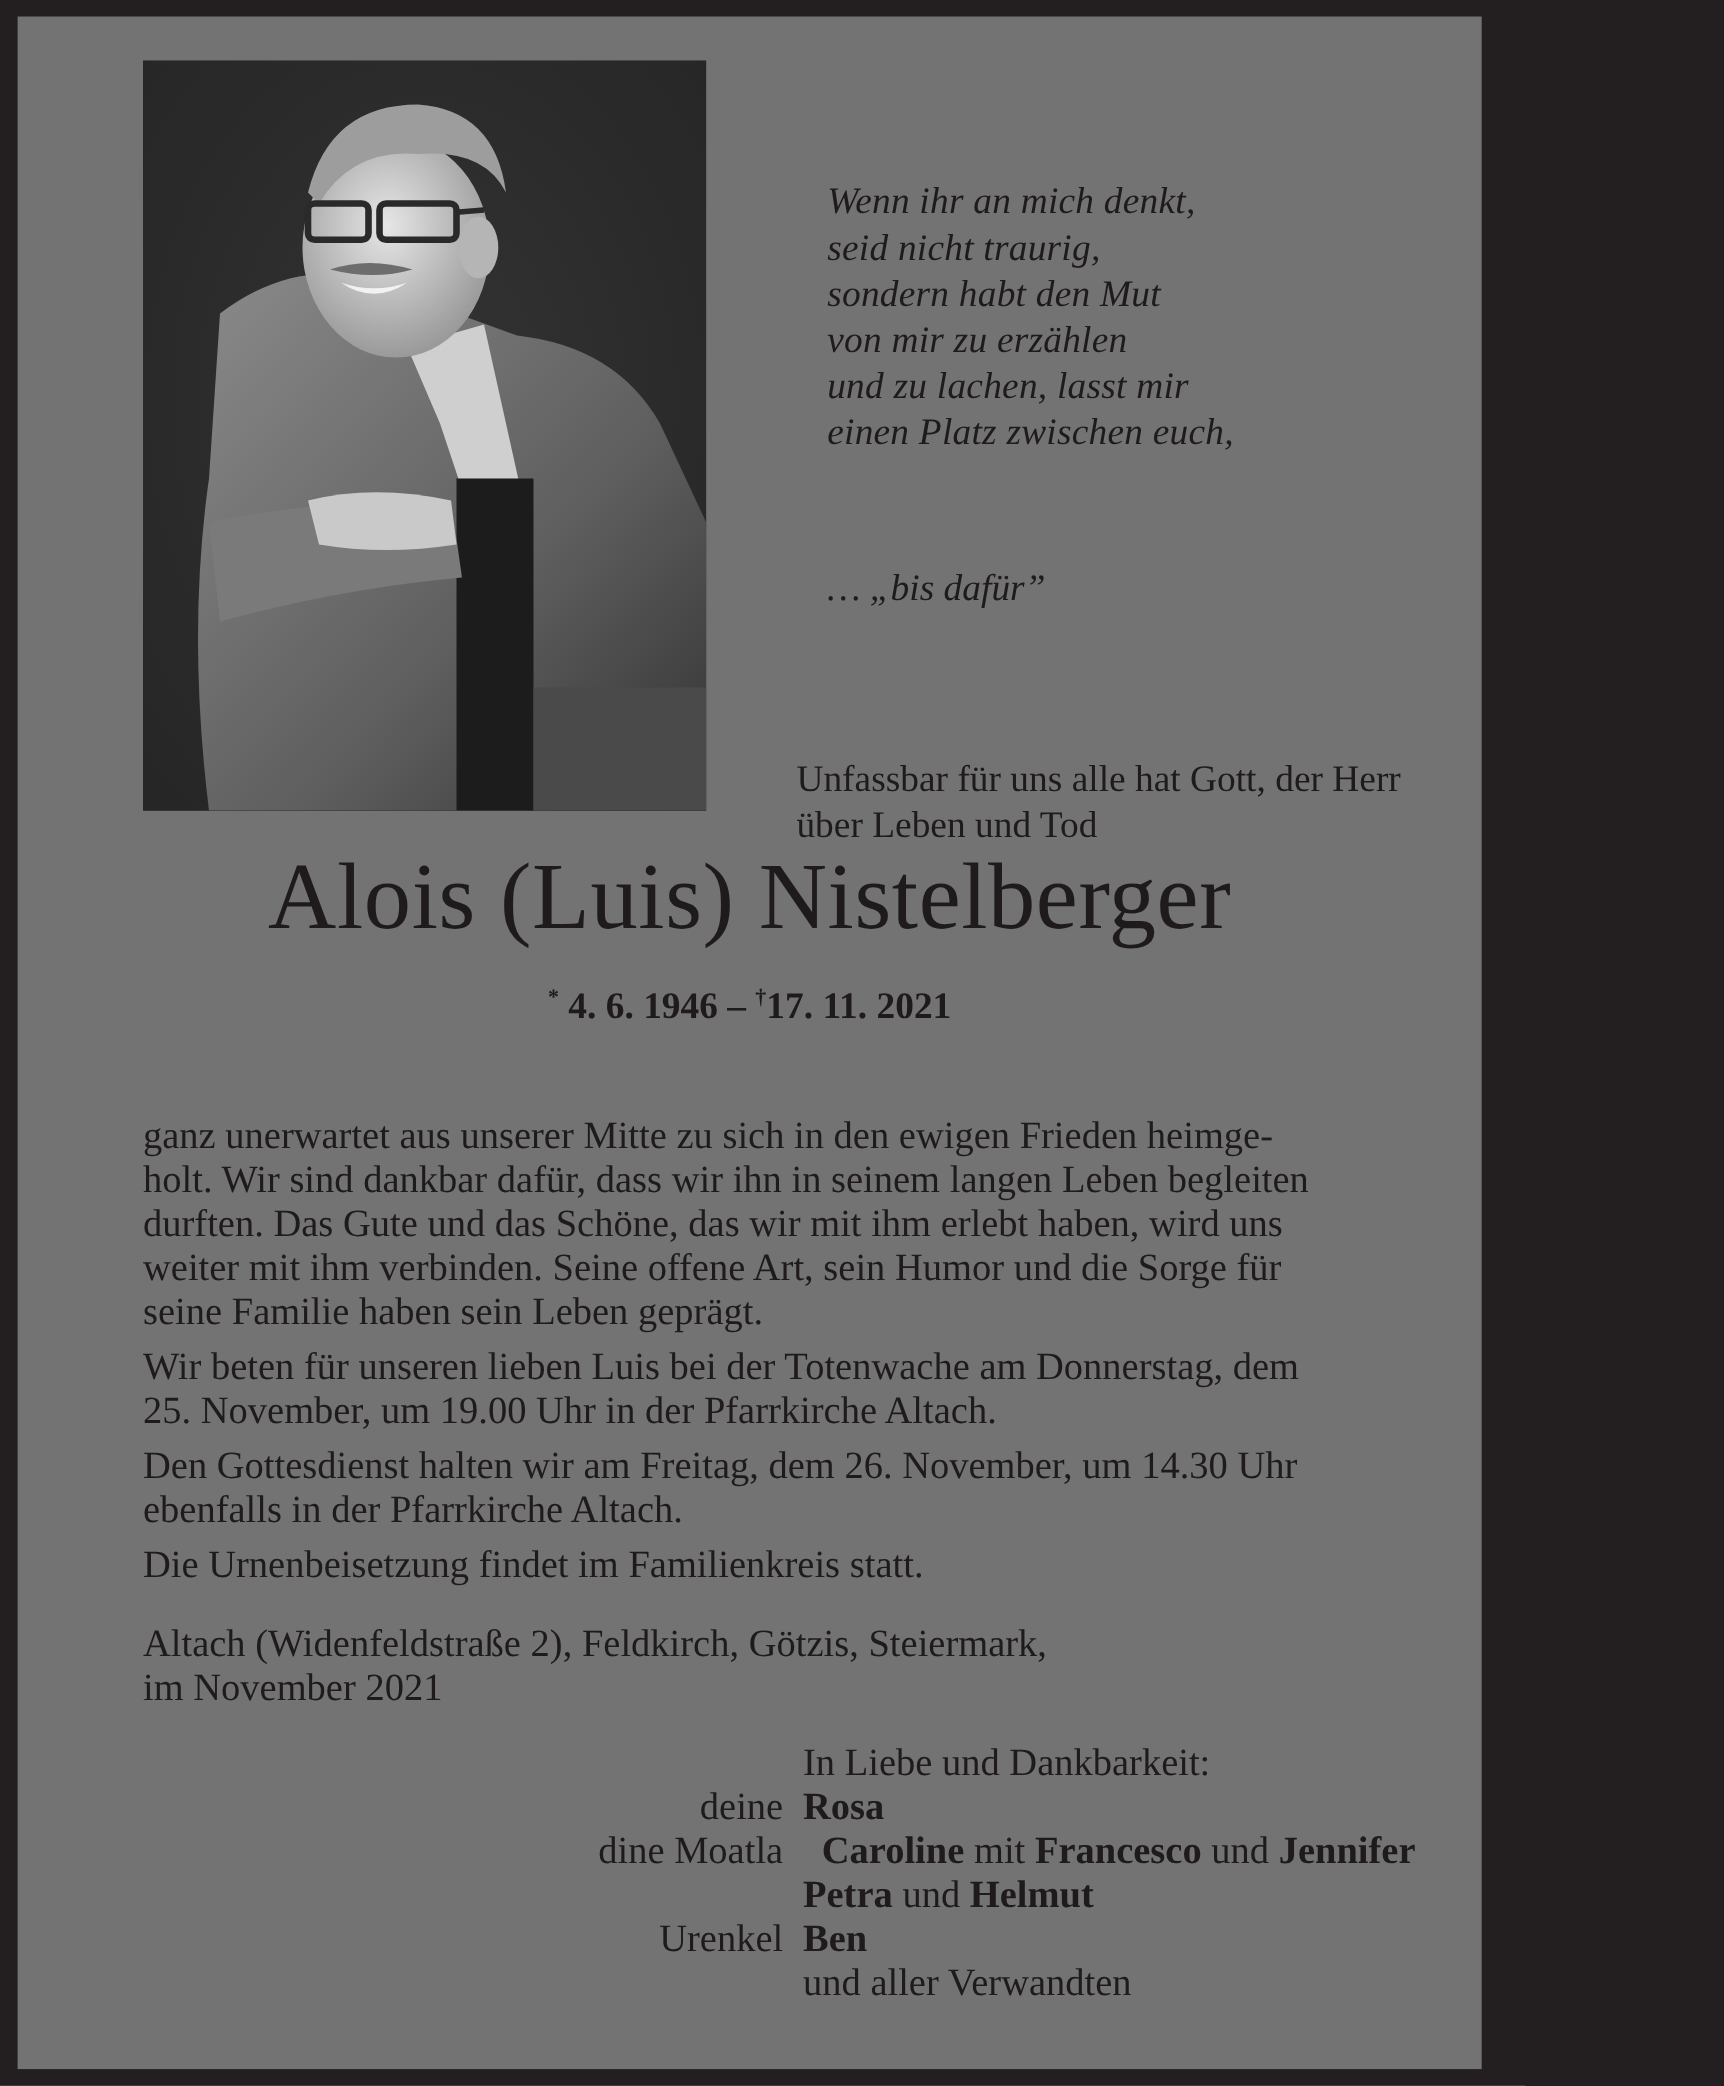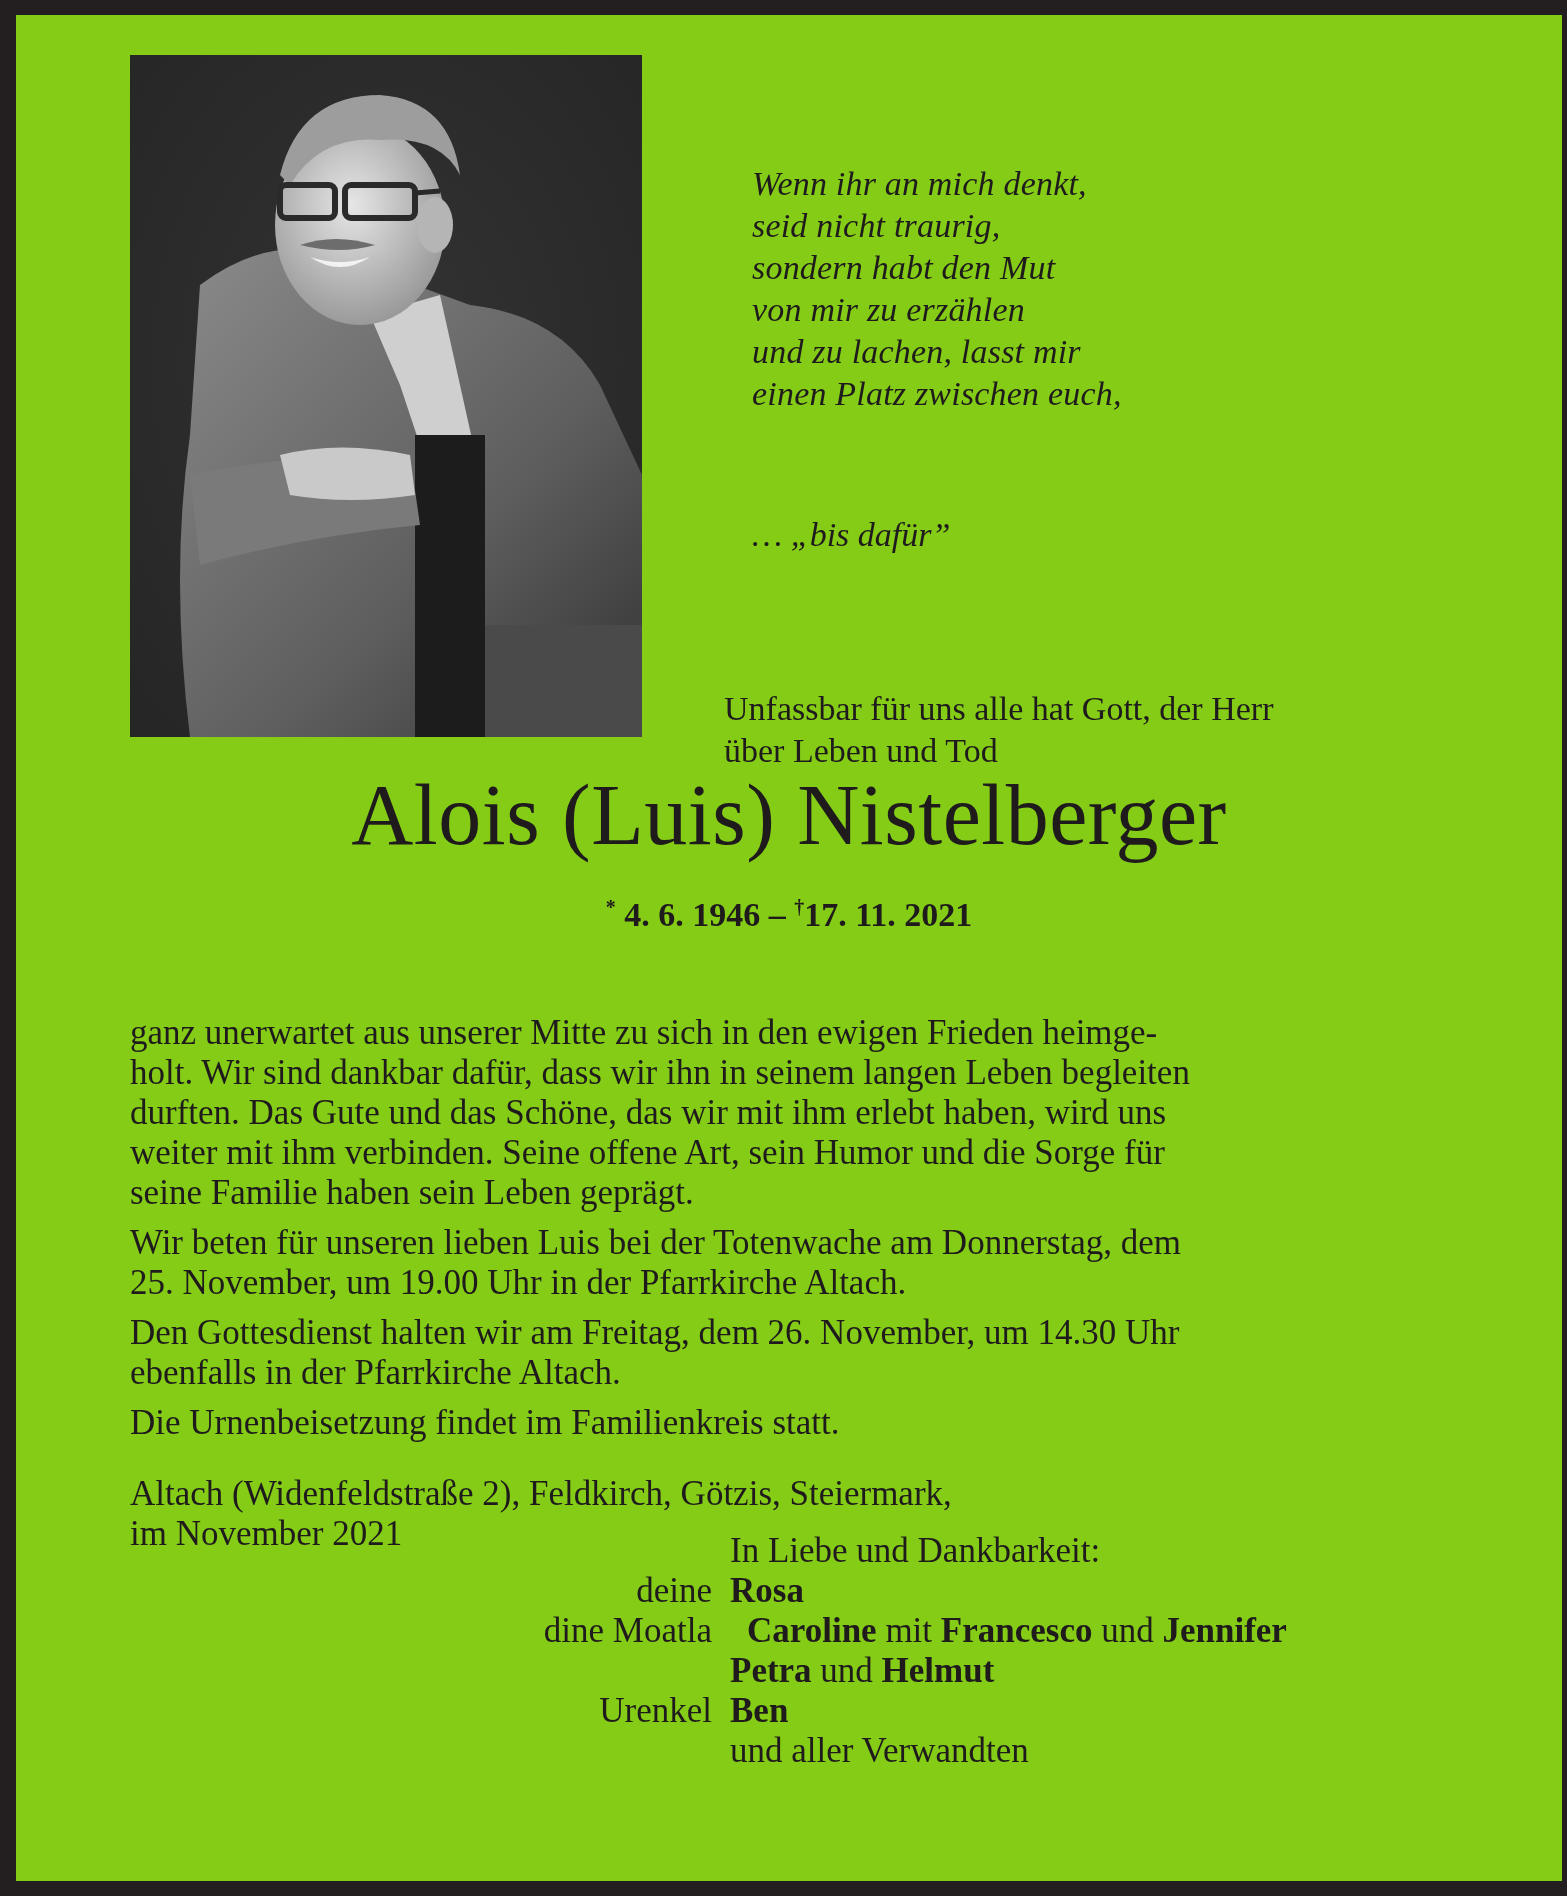--- a/index.html
+++ b/index.html
@@ -7,22 +7,22 @@
       width: 1567px; height: 1896px;
       background: #231f20;
       position: relative;
       overflow: hidden;
       font-family: "Liberation Serif", "DejaVu Serif", serif;
       color: #1f1b1c;
     }
     .sheet {
       position: absolute;
       left: 16px; top: 15px;
-      width: 1546px; height: 1866px;
-      background: #84cc16;
+      width: 1331px; height: 1866px;
+      background: #737373;
     }
     .photo {
       position: absolute;
       left: 114px; top: 40px;
       width: 512px; height: 682px;
       background: #2b2b2b;
       overflow: hidden;
     }
     .photo svg { width: 100%; height: 100%; display: block; }
 
@@ -87,21 +87,21 @@
       position: absolute;
       left: 114px; top: 1459px;
       font-size: 35px;
       line-height: 40px;
     }
     .location .line { display: block; white-space: nowrap; }
     .location b { font-weight: normal; text-align: right; }
 
     .signatures {
       position: absolute;
-      left: 114px; top: 1516px;
+      left: 114px; top: 1568px;
       width: 1320px;
       font-size: 35px;
       line-height: 40px;
     }
     .sig-row { display: flex; white-space: nowrap; }
     .sig-label {
       width: 600px;
       text-align: right;
       padding-right: 18px;
       box-sizing: border-box;

